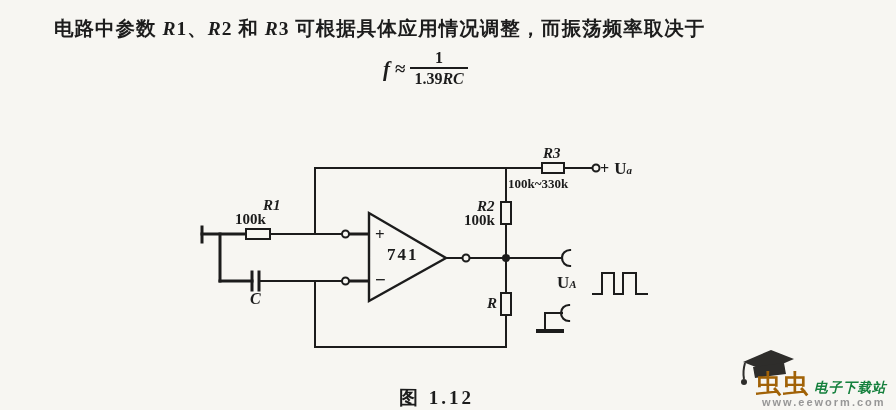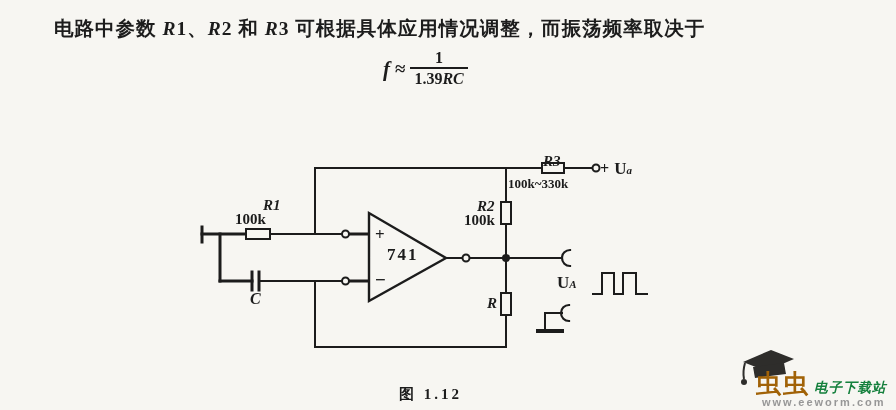--- a/index.html
+++ b/index.html
@@ -11,21 +11,21 @@
   .formula{left:383px;top:50px;display:flex;align-items:center;gap:3px;font-weight:700;}
   .formula .lhs{font-style:italic;font-size:21px;}
   .formula .rel{font-size:19px;padding:0 2px;}
   .frac{display:inline-flex;flex-direction:column;align-items:center;font-size:16px;}
   .frac .num{padding:0 2px;line-height:1.05;}
   .frac .den{border-top:2px solid #1c1c1c;padding:1px 4px 0 4px;line-height:1.15;text-align:right;}
   .lbl{position:absolute;font-size:15px;font-weight:600;white-space:nowrap;line-height:1;}
   .lbl.it{font-style:italic;}
   .sub{font-size:11px;vertical-align:-4px;font-style:italic;font-weight:600;}
   .term{display:inline-flex;align-items:baseline;}
-  .caption{left:399px;top:385px;font-size:15px;font-weight:600;letter-spacing:3px;}
+  .caption{left:399px;top:385px;font-size:19px;font-weight:600;letter-spacing:3px;}
   .wm-brand{left:756px;top:367px;font-size:25px;font-weight:700;letter-spacing:2px;}
   .wm-label{left:814px;top:379px;font-size:13.5px;font-weight:700;letter-spacing:1px;
             font-family:"Liberation Sans","DejaVu Sans",sans-serif;}
   .wm-url{left:762px;top:396px;font-size:11px;font-weight:700;letter-spacing:2px;
           font-family:"Liberation Sans","DejaVu Sans",sans-serif;text-align:center;}
   svg{position:absolute;left:0;top:0;}
 </style>
 </head>
 <body>
 
@@ -102,21 +102,21 @@
   </svg>
 
   <span class="lbl it" style="left:263px;top:198px;">R1</span>
   <span class="lbl" style="left:235px;top:212px;">100k</span>
   <span class="lbl it" style="left:250px;top:291px;font-size:16px;">C</span>
   <span class="lbl" style="left:375px;top:226px;font-size:17px;">+</span>
   <span class="lbl" style="left:375px;top:270px;font-size:19px;">−</span>
   <span class="lbl" style="left:387px;top:246px;font-size:17px;letter-spacing:2px;">741</span>
   <span class="lbl it" style="left:477px;top:199px;text-align:center;">R2</span>
   <span class="lbl" style="left:464px;top:213px;">100k</span>
-  <span class="lbl it" style="left:543px;top:154px;">R3</span>
+  <span class="lbl it" style="left:543px;top:146px;">R3</span>
   <span class="lbl" style="left:508px;top:177px;font-size:13px;">100k~330k</span>
   <span class="lbl it" style="left:487px;top:296px;">R</span>
 
   <span class="lbl term" style="left:600px;top:160px;">
       <span style="font-size:16px;font-style:normal;">+</span>
       <span class="it" style="font-size:17px;padding-left:5px;">U</span>
       <span class="sub">a</span>
   </span>
 
   <span class="lbl term" style="left:557px;top:274px;">

